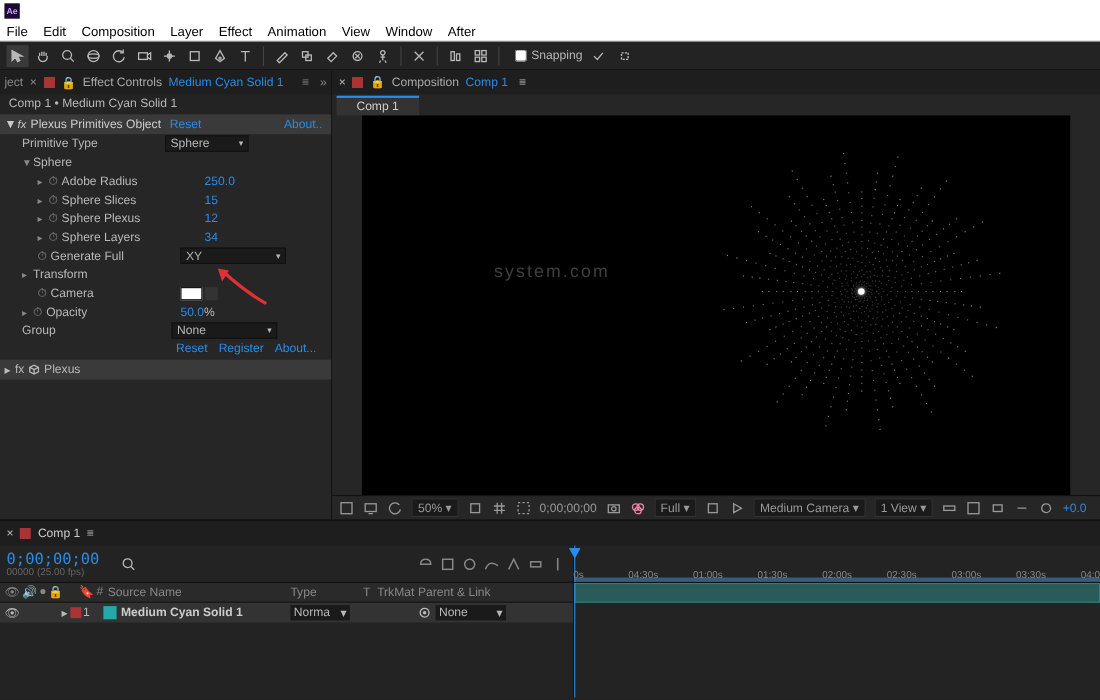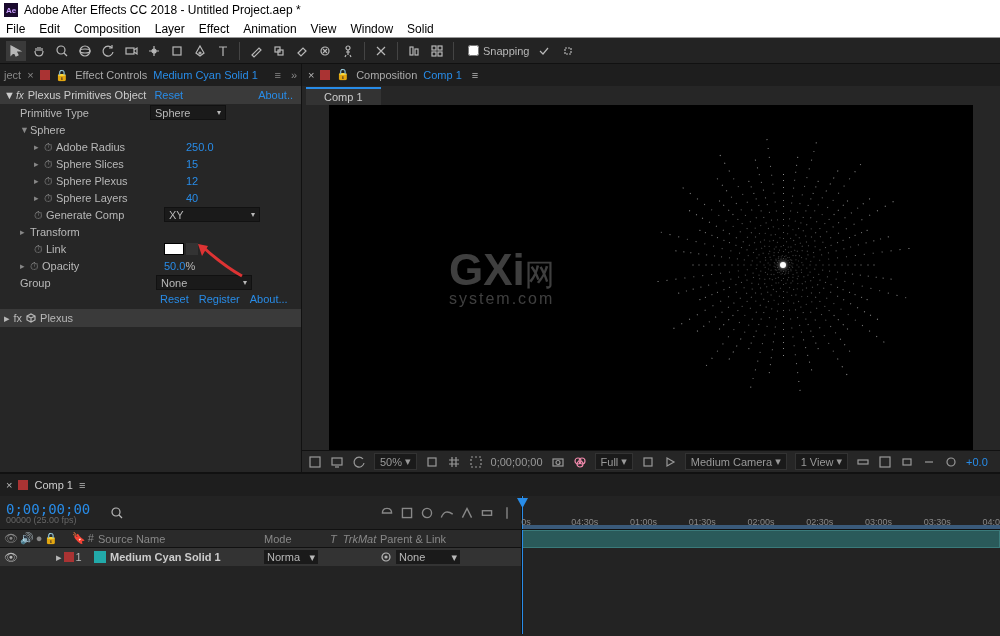--- a/index.html
+++ b/index.html
@@ -105,21 +105,21 @@
 .tl-head .timecode { color: #288ce8; font-size: 14px; font-family: monospace; }
 .tl-head .fps { color: #666; font-size: 9px; margin-top: -2px; }
 .tl-head .search { margin-left: 20px; width: 14px; height: 14px; }
 .tl-head .tl-icons { margin-left: auto; display: flex; gap: 4px; }
 .tl-head .tl-icons .tico { width: 16px; height: 16px; display: flex; align-items: center; justify-content: center; color: #888; }
 
 .tl-cols { height: 18px; display: flex; align-items: center; background: #2a2a2a; border-bottom: 1px solid #111; font-size: 10px; color: #888; }
 .tl-cols .c1 { width: 94px; padding-left: 4px; display: flex; gap: 2px; }
 .tl-cols .c2 { width: 170px; padding-left: 4px; }
 .tl-cols .c3 { width: 66px; }
-.tl-cols .c4 { width: 50px; font-style: italic; }
+.tl-cols .c4 { width: 50px; }
 .tl-cols .c5 { flex: 1; }
 
 .layer-row { height: 18px; display: flex; align-items: center; background: #333; font-size: 10px; }
 .layer-row .lc1 { width: 94px; padding-left: 4px; display: flex; gap: 2px; align-items: center; }
 .layer-row .lc1 .eye { width: 12px; height: 12px; }
 .layer-row .lc2 { width: 170px; display: flex; align-items: center; gap: 4px; }
 .layer-row .lc2 .colortag { width: 12px; height: 12px; background: #2aa; }
 .layer-row .lc2 .lname { color: #ccc; font-weight: bold; }
 .layer-row .lc3 { width: 66px; }
 .layer-row .lc3 .modesel { background: #1a1a1a; width: 54px; height: 14px; padding: 0 3px; display: flex; justify-content: space-between; align-items: center; font-size: 9px; }
@@ -140,33 +140,32 @@
 .track-ph { position: absolute; left: 0; top: 0; bottom: 0; width: 1px; background: #288ce8; }
 
 
 svg { stroke: currentColor; fill: none; stroke-width: 1.2; }
 </style>
 </head>
 <body>
 
 <div class="titlebar">
   <div class="ae-logo">Ae</div>
-  <div class="title-text">Adobe After Effects CC 2018 - Untitled Project.aep *</div>
 </div>
 
 <div class="menubar">
   <span>File</span>
   <span>Edit</span>
   <span>Composition</span>
   <span>Layer</span>
   <span>Effect</span>
   <span>Animation</span>
   <span>View</span>
   <span>Window</span>
-  <span>Solid</span>
+  <span>After</span>
 </div>
 
 <div class="toolbar">
   <div class="tool active">
       <svg viewBox="0 0 14 14">
         <path d="M2 2 L2 11 L5 8 L7 12 L9 11 L7 7 L11 7 Z" fill="currentColor"></path>
       </svg>
     </div>
   <div class="tool">
       <svg viewBox="0 0 14 14">
@@ -292,20 +291,21 @@
     <div class="panel-tabs">
       <span>ject</span>
       <span>×</span>
       <span style="width:10px;height:10px;background:#a33;"></span>
       <span class="lock">🔒</span>
       <span class="tab-label">Effect Controls</span>
       <span class="tab-sel">Medium Cyan Solid 1</span>
       <span class="hamburger">≡</span>
       <span style="margin-left:4px;">»</span>
     </div>
+    <div class="breadcrumb">Comp 1 • Medium Cyan Solid 1</div>
 
     <div class="effect-header">
       <span class="tw">▼</span>
       <span class="fx">fx</span>
       <span class="eff-name">Plexus Primitives Object</span>
       <span class="link-reset">Reset</span>
       <span class="link-about">About..</span>
     </div>
 
     <div class="prop-row indent1">
@@ -336,38 +336,38 @@
     <div class="prop-row indent2">
       <span class="tw">▸</span>
       <span class="sw">⏱</span>
       <span class="prop-label">Sphere Plexus</span>
       <span class="prop-val">12</span>
     </div>
     <div class="prop-row indent2">
       <span class="tw">▸</span>
       <span class="sw">⏱</span>
       <span class="prop-label">Sphere Layers</span>
-      <span class="prop-val">40</span>
+      <span class="prop-val">34</span>
     </div>
     <div class="prop-row indent2">
       <span class="sw">⏱</span>
-      <span class="prop-label" style="width:118px;">Generate Comp</span>
+      <span class="prop-label" style="width:118px;">Generate Full</span>
       <div class="dropdown" style="width:96px;">
           <span>XY</span>
           <span class="ch">▾</span>
         </div>
     </div>
 
     <div class="prop-row indent1">
       <span class="tw">▸</span>
       <span class="prop-label">Transform</span>
     </div>
     <div class="prop-row indent2">
       <span class="sw">⏱</span>
-      <span class="prop-label" style="width:118px;">Link</span>
+      <span class="prop-label" style="width:118px;">Camera</span>
       <span class="color-swatch"></span>
       <span class="eyedropper"></span>
     </div>
     <div class="prop-row indent1">
       <span class="tw">▸</span>
       <span class="sw">⏱</span>
       <span class="prop-label" style="width:122px;">Opacity</span>
       <span class="prop-val">50.0</span>
         <span style="color:#b8b8b8;">%</span>
     </div>
@@ -411,21 +411,20 @@
       <span class="clab">Composition</span>
       <span class="cname">Comp 1</span>
       <span style="margin-left:4px;">≡</span>
     </div>
     <div class="comp-subtabs">
       <div class="subtab">Comp 1</div>
     </div>
     <div class="viewer">
       <div class="canvas">
         <div class="watermark">
-          <div><span class="big">GXi</span><span class="wm1">网</span></div>
           <div class="sub">system.com</div>
         </div>
         <div class="starburst" id="starburst">
           <div class="center"></div>
         <div class="ray" style="transform: rotate(0deg); height: 90px;">
               <div class="dot" style="top: 6.42857px; opacity: 0.335714;"></div>
               <div class="dot" style="top: 12.8571px; opacity: 0.371429;"></div>
               <div class="dot" style="top: 19.2857px; opacity: 0.407143;"></div>
               <div class="dot" style="top: 25.7143px; opacity: 0.442857;"></div>
               <div class="dot" style="top: 32.1429px; opacity: 0.478571;"></div>
@@ -1355,21 +1354,21 @@
       <div class="tl-cols">
         <div class="c1">
           <span>👁</span>
           <span>🔊</span>
           <span>●</span>
           <span>🔒</span>
           <span style="margin-left:12px;">🔖</span>
           <span>#</span>
         </div>
         <div class="c2">Source Name</div>
-        <div class="c3">Mode</div>
+        <div class="c3">Type</div>
         <div class="c4"><span>T</span>&nbsp;&nbsp;<span>TrkMat</span></div>
         <div class="c5">Parent &amp; Link</div>
       </div>
       <div class="layer-row">
         <div class="lc1">
           <span class="eye">👁</span>
           <span style="width:36px;"></span>
           <span>▸</span>
           <span style="width:10px;height:10px;background:#a33;"></span>
           <span>1</span>

